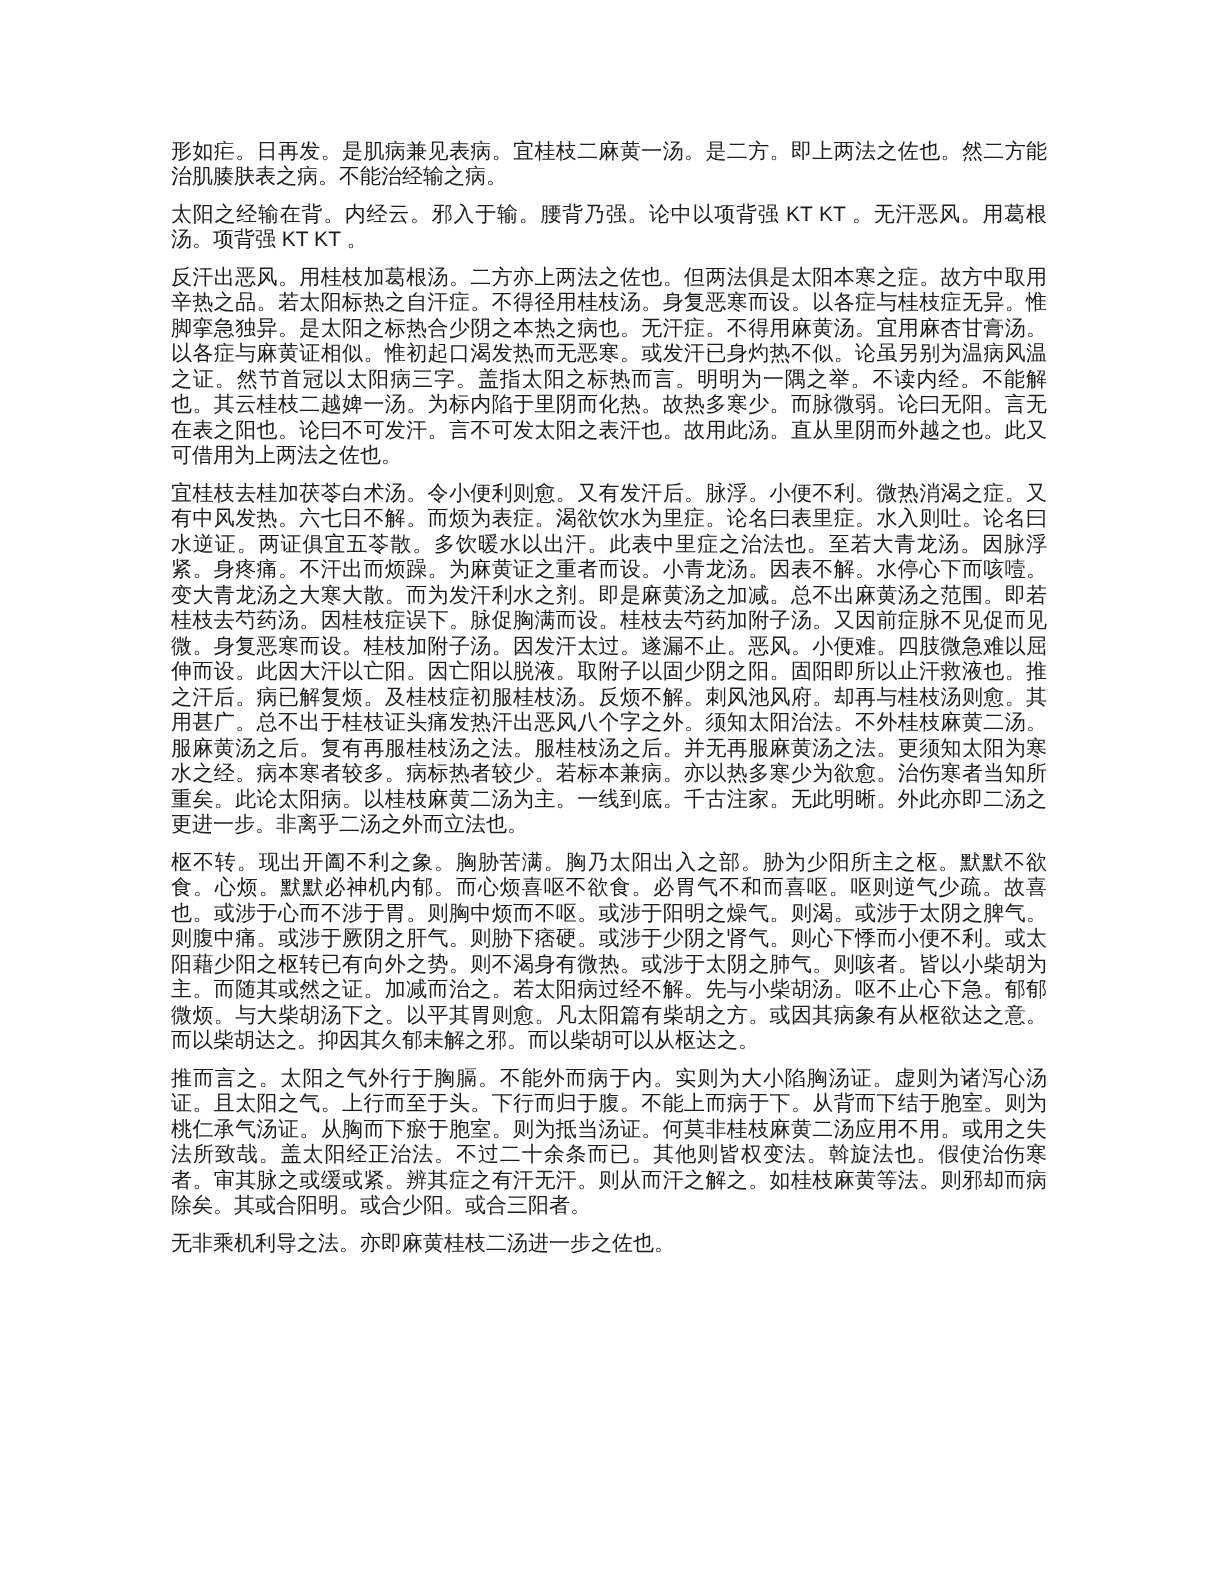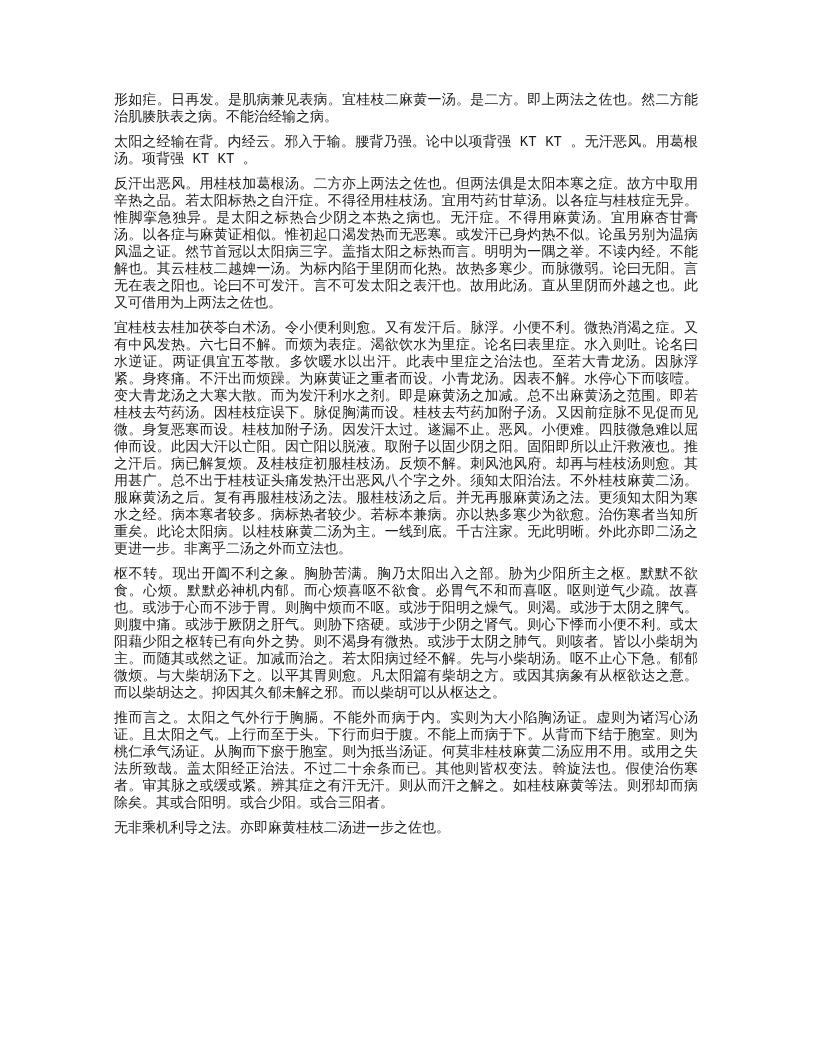--- a/index.html
+++ b/index.html
@@ -12,39 +12,39 @@
     height: 1056px;
     position: relative;
     overflow: hidden;
   }
   .page {
     position: absolute;
     left: 114px;
     top: 92px;
     width: 584px;
     color: #1c1c1c;
-    font-family: Liberation Mono, monospace;
+    font-family: Liberation Sans, sans-serif;
   }
   .page p {
     margin: 0 0 8px 0;
     font-size: 14px;
     line-height: 17px;
     text-align: justify;
     text-justify: inter-ideograph;
     word-break: break-all;
     overflow-wrap: break-word;
   }
   .page p:last-child {
     margin-bottom: 0;
   }
 </style>
 </head>
 <body>
 
 <div class="page">
   <p>形如疟。日再发。是肌病兼见表病。宜桂枝二麻黄一汤。是二方。即上两法之佐也。然二方能治肌腠肤表之病。不能治经输之病。</p>
   <p>太阳之经输在背。内经云。邪入于输。腰背乃强。论中以项背强 KT KT 。无汗恶风。用葛根汤。项背强 KT KT 。</p>
-  <p>反汗出恶风。用桂枝加葛根汤。二方亦上两法之佐也。但两法俱是太阳本寒之症。故方中取用辛热之品。若太阳标热之自汗症。不得径用桂枝汤。宜用芍药甘草汤。以各症与桂枝症无异。惟脚挛急独异。是太阳之标热合少阴之本热之病也。无汗症。不得用麻黄汤。宜用麻杏甘膏汤。以各症与麻黄证相似。惟初起口渴发热而无恶寒。或发汗已身灼热不似。论虽另别为温病风温之证。然节首冠以太阳病三字。盖指太阳之标热而言。明明为一隅之举。不读内经。不能解也。其云桂枝二越婢一汤。为标内陷于里阴而化热。故热多寒少。而脉微弱。论曰无阳。言无在表之阳也。论曰不可发汗。言不可发太阳之表汗也。故用此汤。直从里阴而外越之也。此又可借用为上两法之佐也。</p>
+  <p>反汗出恶风。用桂枝加葛根汤。二方亦上两法之佐也。但两法俱是太阳本寒之症。故方中取用辛热之品。若太阳标热之自汗症。不得径用桂枝汤。身复恶寒而设。以各症与桂枝症无异。惟脚挛急独异。是太阳之标热合少阴之本热之病也。无汗症。不得用麻黄汤。宜用麻杏甘膏汤。以各症与麻黄证相似。惟初起口渴发热而无恶寒。或发汗已身灼热不似。论虽另别为温病风温之证。然节首冠以太阳病三字。盖指太阳之标热而言。明明为一隅之举。不读内经。不能解也。其云桂枝二越婢一汤。为标内陷于里阴而化热。故热多寒少。而脉微弱。论曰无阳。言无在表之阳也。论曰不可发汗。言不可发太阳之表汗也。故用此汤。直从里阴而外越之也。此又可借用为上两法之佐也。</p>
   <p>宜桂枝去桂加茯苓白术汤。令小便利则愈。又有发汗后。脉浮。小便不利。微热消渴之症。又有中风发热。六七日不解。而烦为表症。渴欲饮水为里症。论名曰表里症。水入则吐。论名曰水逆证。两证俱宜五苓散。多饮暖水以出汗。此表中里症之治法也。至若大青龙汤。因脉浮紧。身疼痛。不汗出而烦躁。为麻黄证之重者而设。小青龙汤。因表不解。水停心下而咳噎。变大青龙汤之大寒大散。而为发汗利水之剂。即是麻黄汤之加减。总不出麻黄汤之范围。即若桂枝去芍药汤。因桂枝症误下。脉促胸满而设。桂枝去芍药加附子汤。又因前症脉不见促而见微。身复恶寒而设。桂枝加附子汤。因发汗太过。遂漏不止。恶风。小便难。四肢微急难以屈伸而设。此因大汗以亡阳。因亡阳以脱液。取附子以固少阴之阳。固阳即所以止汗救液也。推之汗后。病已解复烦。及桂枝症初服桂枝汤。反烦不解。刺风池风府。却再与桂枝汤则愈。其用甚广。总不出于桂枝证头痛发热汗出恶风八个字之外。须知太阳治法。不外桂枝麻黄二汤。服麻黄汤之后。复有再服桂枝汤之法。服桂枝汤之后。并无再服麻黄汤之法。更须知太阳为寒水之经。病本寒者较多。病标热者较少。若标本兼病。亦以热多寒少为欲愈。治伤寒者当知所重矣。此论太阳病。以桂枝麻黄二汤为主。一线到底。千古注家。无此明晰。外此亦即二汤之更进一步。非离乎二汤之外而立法也。</p>
   <p>枢不转。现出开阖不利之象。胸胁苦满。胸乃太阳出入之部。胁为少阳所主之枢。默默不欲食。心烦。默默必神机内郁。而心烦喜呕不欲食。必胃气不和而喜呕。呕则逆气少疏。故喜也。或涉于心而不涉于胃。则胸中烦而不呕。或涉于阳明之燥气。则渴。或涉于太阴之脾气。则腹中痛。或涉于厥阴之肝气。则胁下痞硬。或涉于少阴之肾气。则心下悸而小便不利。或太阳藉少阳之枢转已有向外之势。则不渴身有微热。或涉于太阴之肺气。则咳者。皆以小柴胡为主。而随其或然之证。加减而治之。若太阳病过经不解。先与小柴胡汤。呕不止心下急。郁郁微烦。与大柴胡汤下之。以平其胃则愈。凡太阳篇有柴胡之方。或因其病象有从枢欲达之意。而以柴胡达之。抑因其久郁未解之邪。而以柴胡可以从枢达之。</p>
   <p>推而言之。太阳之气外行于胸膈。不能外而病于内。实则为大小陷胸汤证。虚则为诸泻心汤证。且太阳之气。上行而至于头。下行而归于腹。不能上而病于下。从背而下结于胞室。则为桃仁承气汤证。从胸而下瘀于胞室。则为抵当汤证。何莫非桂枝麻黄二汤应用不用。或用之失法所致哉。盖太阳经正治法。不过二十余条而已。其他则皆权变法。斡旋法也。假使治伤寒者。审其脉之或缓或紧。辨其症之有汗无汗。则从而汗之解之。如桂枝麻黄等法。则邪却而病除矣。其或合阳明。或合少阳。或合三阳者。</p>
   <p>无非乘机利导之法。亦即麻黄桂枝二汤进一步之佐也。</p>
 </div>
 
 </body></html>

